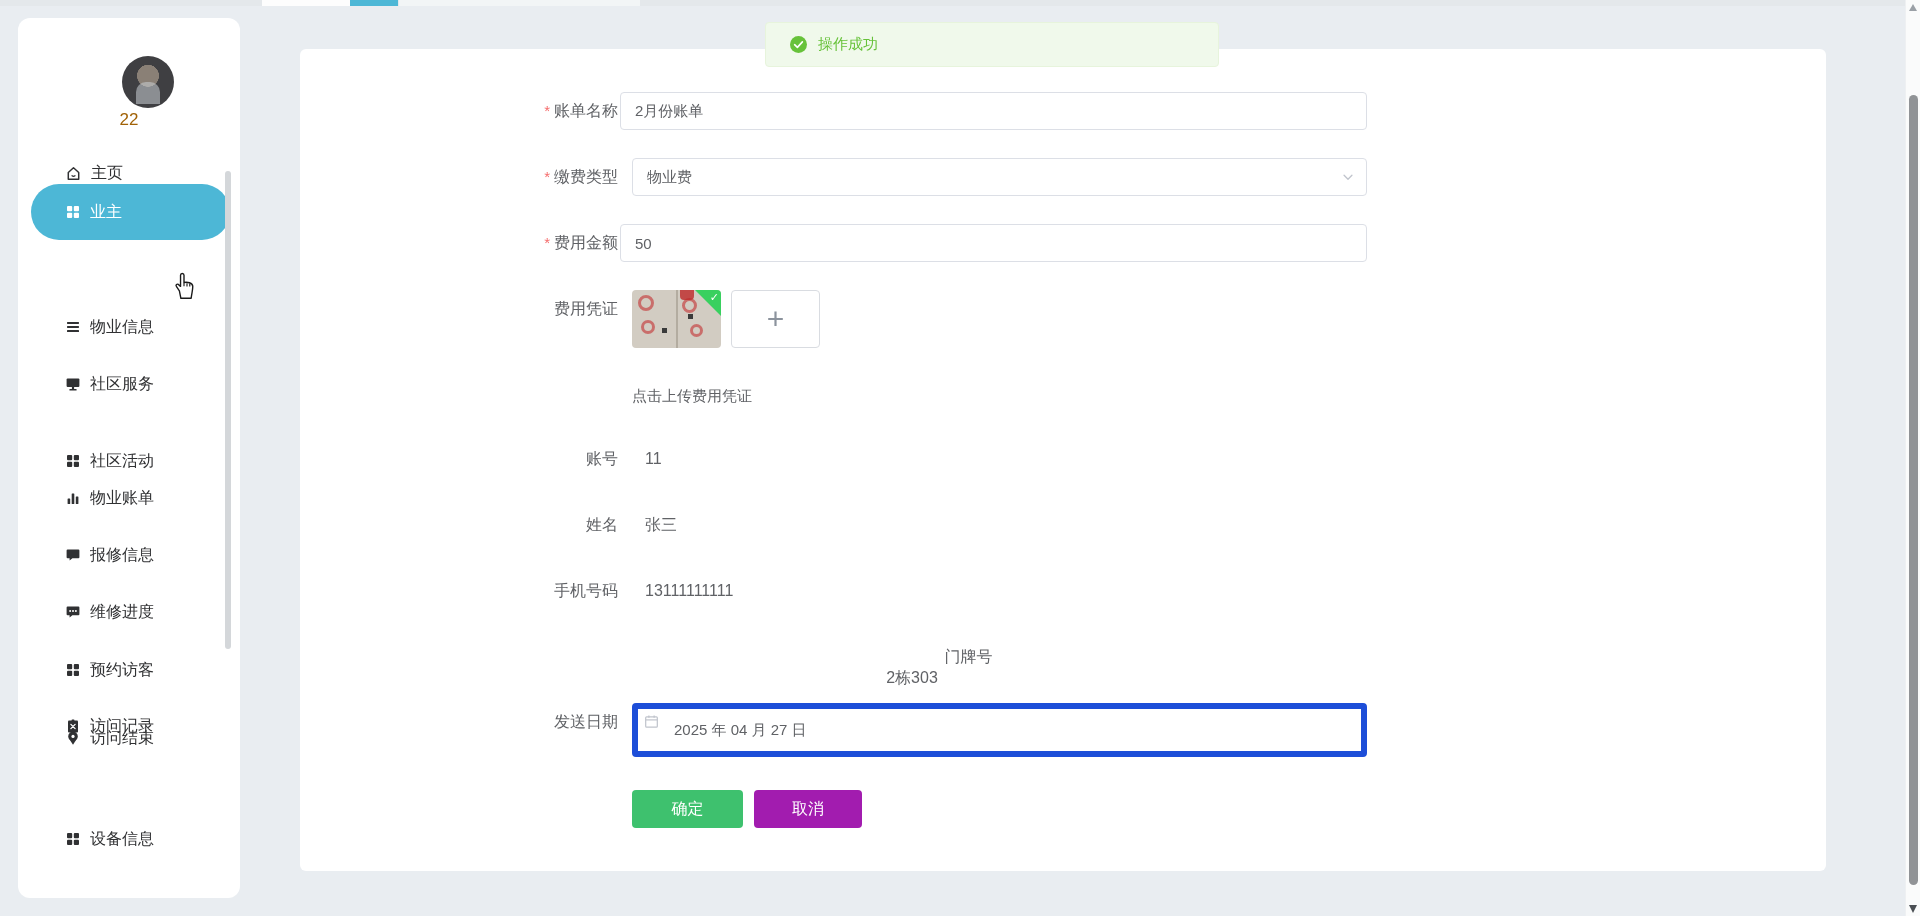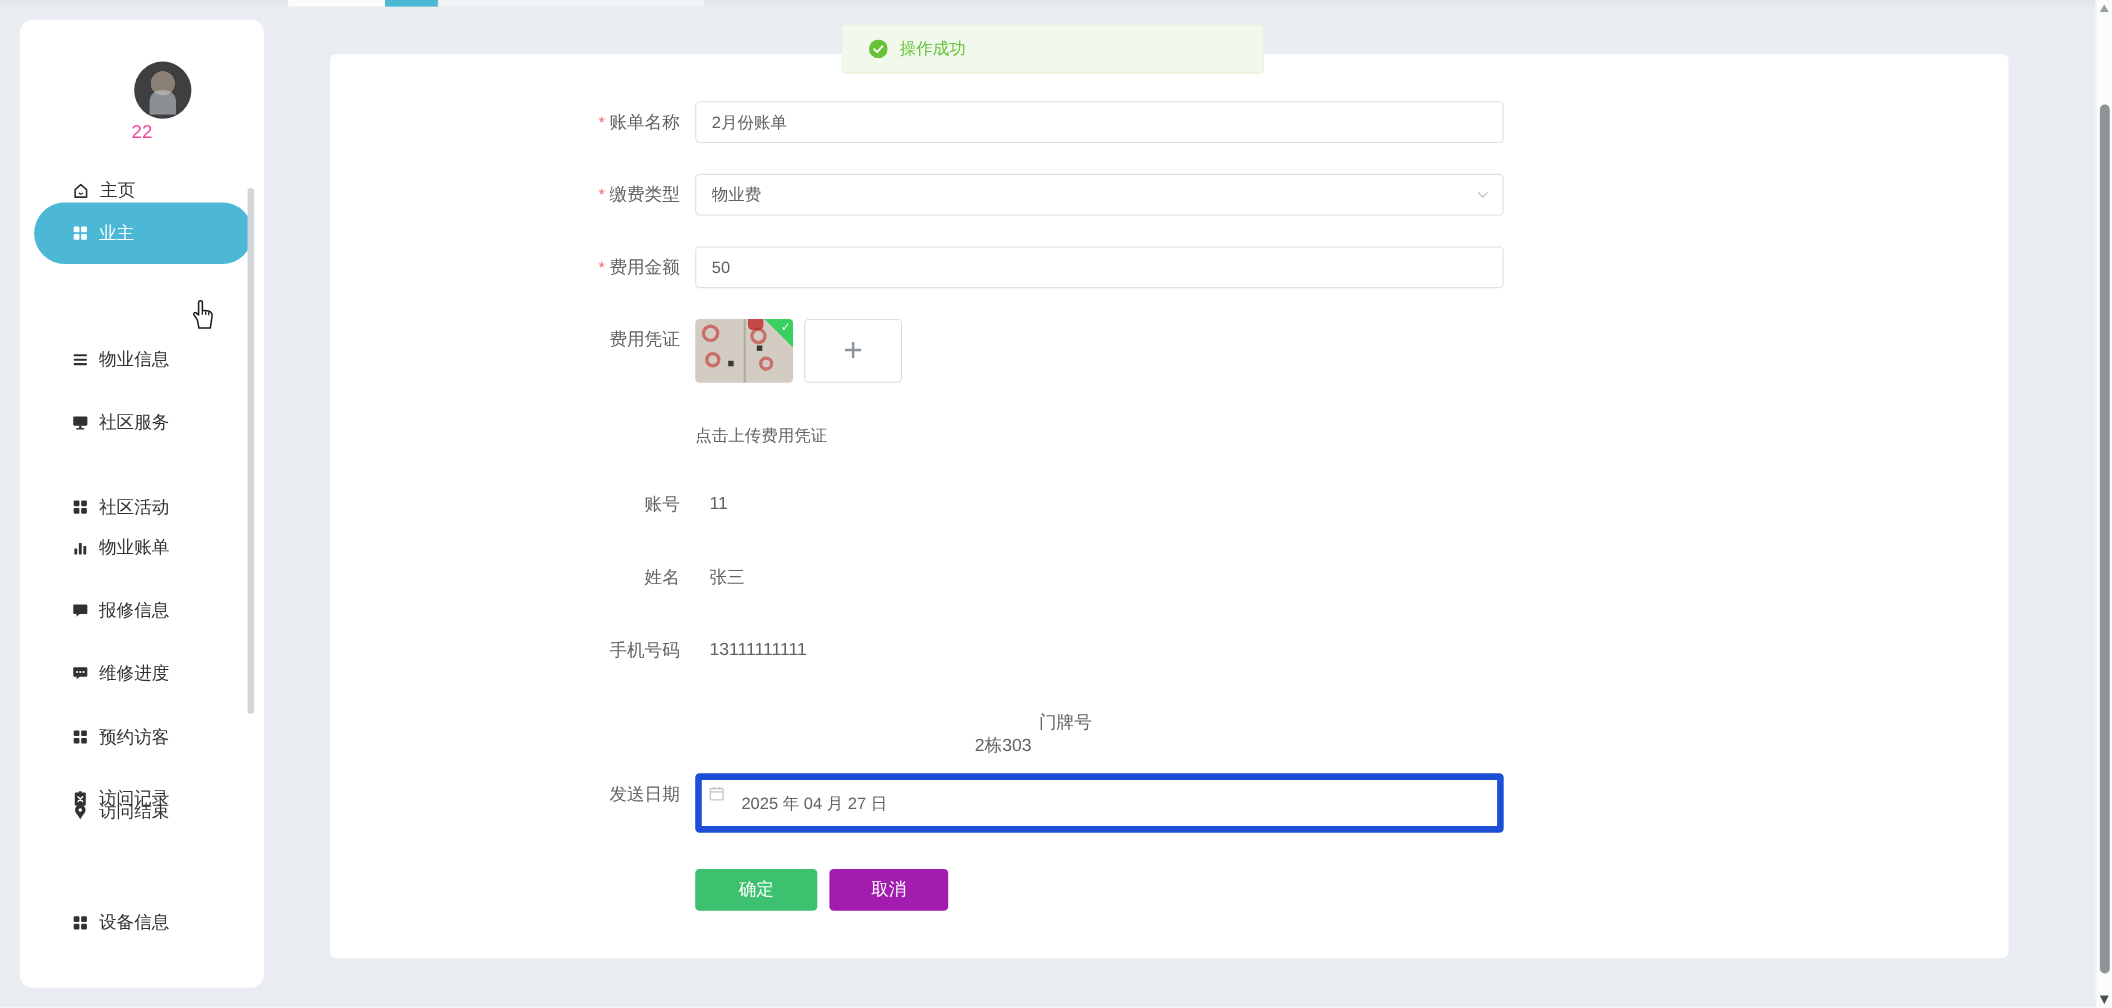--- a/index.html
+++ b/index.html
@@ -18,40 +18,40 @@
   .tab-seg.white { background:#fdfdfd; }
   .tab-seg.teal  { background:#4db7d6; }
   .tab-seg.light { background:#f2f5f6; }
 
   
   .sidebar { left:18px; top:18px; width:222px; height:880px; background:#ffffff; border-radius:12px; }
   .avatar { left:104px; top:38px; width:52px; height:52px; border-radius:50%;
             background:radial-gradient(circle at 50% 38%, #8a8076 0 26%, #3f3f42 27% 100%); overflow:hidden; }
   .avatar::after { content:""; position:absolute; left:14px; top:26px; width:24px; height:22px;
             border-radius:10px 10px 0 0; background:#cbd0d6; opacity:.55; }
-  .side-username { left:0; top:92px; width:222px; text-align:center; font-size:17px; color:#ec4899; }
+  .side-username { left:0; top:92px; width:222px; text-align:center; font-size:17px; color:#a16207; }
   .side-row { display:flex; align-items:center; gap:9px; left:47px; height:26px; font-size:16px; color:#303133; cursor:pointer; white-space:nowrap; }
   .side-row svg { flex:none; }
   .pill { left:13px; width:199px; height:56px; border-radius:28px; background:#4db7d6; color:#ffffff;
           display:flex; align-items:center; padding-left:34px; gap:9px; font-size:16px; cursor:pointer; }
   .side-scroll-thumb { left:207px; top:153px; width:6px; height:478px; background:#d4d7da; border-radius:3px; }
 
   
   .main-card { left:300px; top:49px; width:1526px; height:822px; background:#ffffff; border-radius:6px; }
 
   
-  .toast { left:765px; top:22px; width:384px; height:45px; background:#f0f9eb; border:1px solid #e7f4dc;
+  .toast { left:765px; top:22px; width:454px; height:45px; background:#f0f9eb; border:1px solid #e7f4dc;
            border-radius:4px; display:flex; align-items:center; padding-left:24px; gap:11px; z-index:30; }
   .toast-text { color:#67c23a; font-size:15px; }
 
   
   .frow { display:flex; align-items:center; left:430px; width:937px; }
   .flabel { width:188px; flex:none; text-align:right; font-size:16px; color:#606266; white-space:nowrap; }
   .req { color:#f56c6c; margin-right:4px; font-size:15px; }
-  .finput { margin-left:14px; flex:1; height:38px; border:1px solid #dcdfe6; border-radius:4px;
+  .finput { margin-left:2px; flex:1; height:38px; border:1px solid #dcdfe6; border-radius:4px;
             padding:0 14px; font-size:15px; color:#606266; background:#fff; outline:none;
             font-family:"Liberation Sans","DejaVu Sans",sans-serif; }
   .select-wrap { margin-left:14px; flex:1; position:relative; height:38px; }
   .select-wrap input { width:100%; height:38px; border:1px solid #dcdfe6; border-radius:4px; padding:0 34px 0 14px;
             font-size:15px; color:#606266; background:#fff; outline:none; cursor:pointer;
             font-family:"Liberation Sans","DejaVu Sans",sans-serif; }
   .select-chevron { position:absolute; right:12px; top:12px; }
 
   .value-text { margin-left:27px; font-size:16px; color:#606266; }
 

